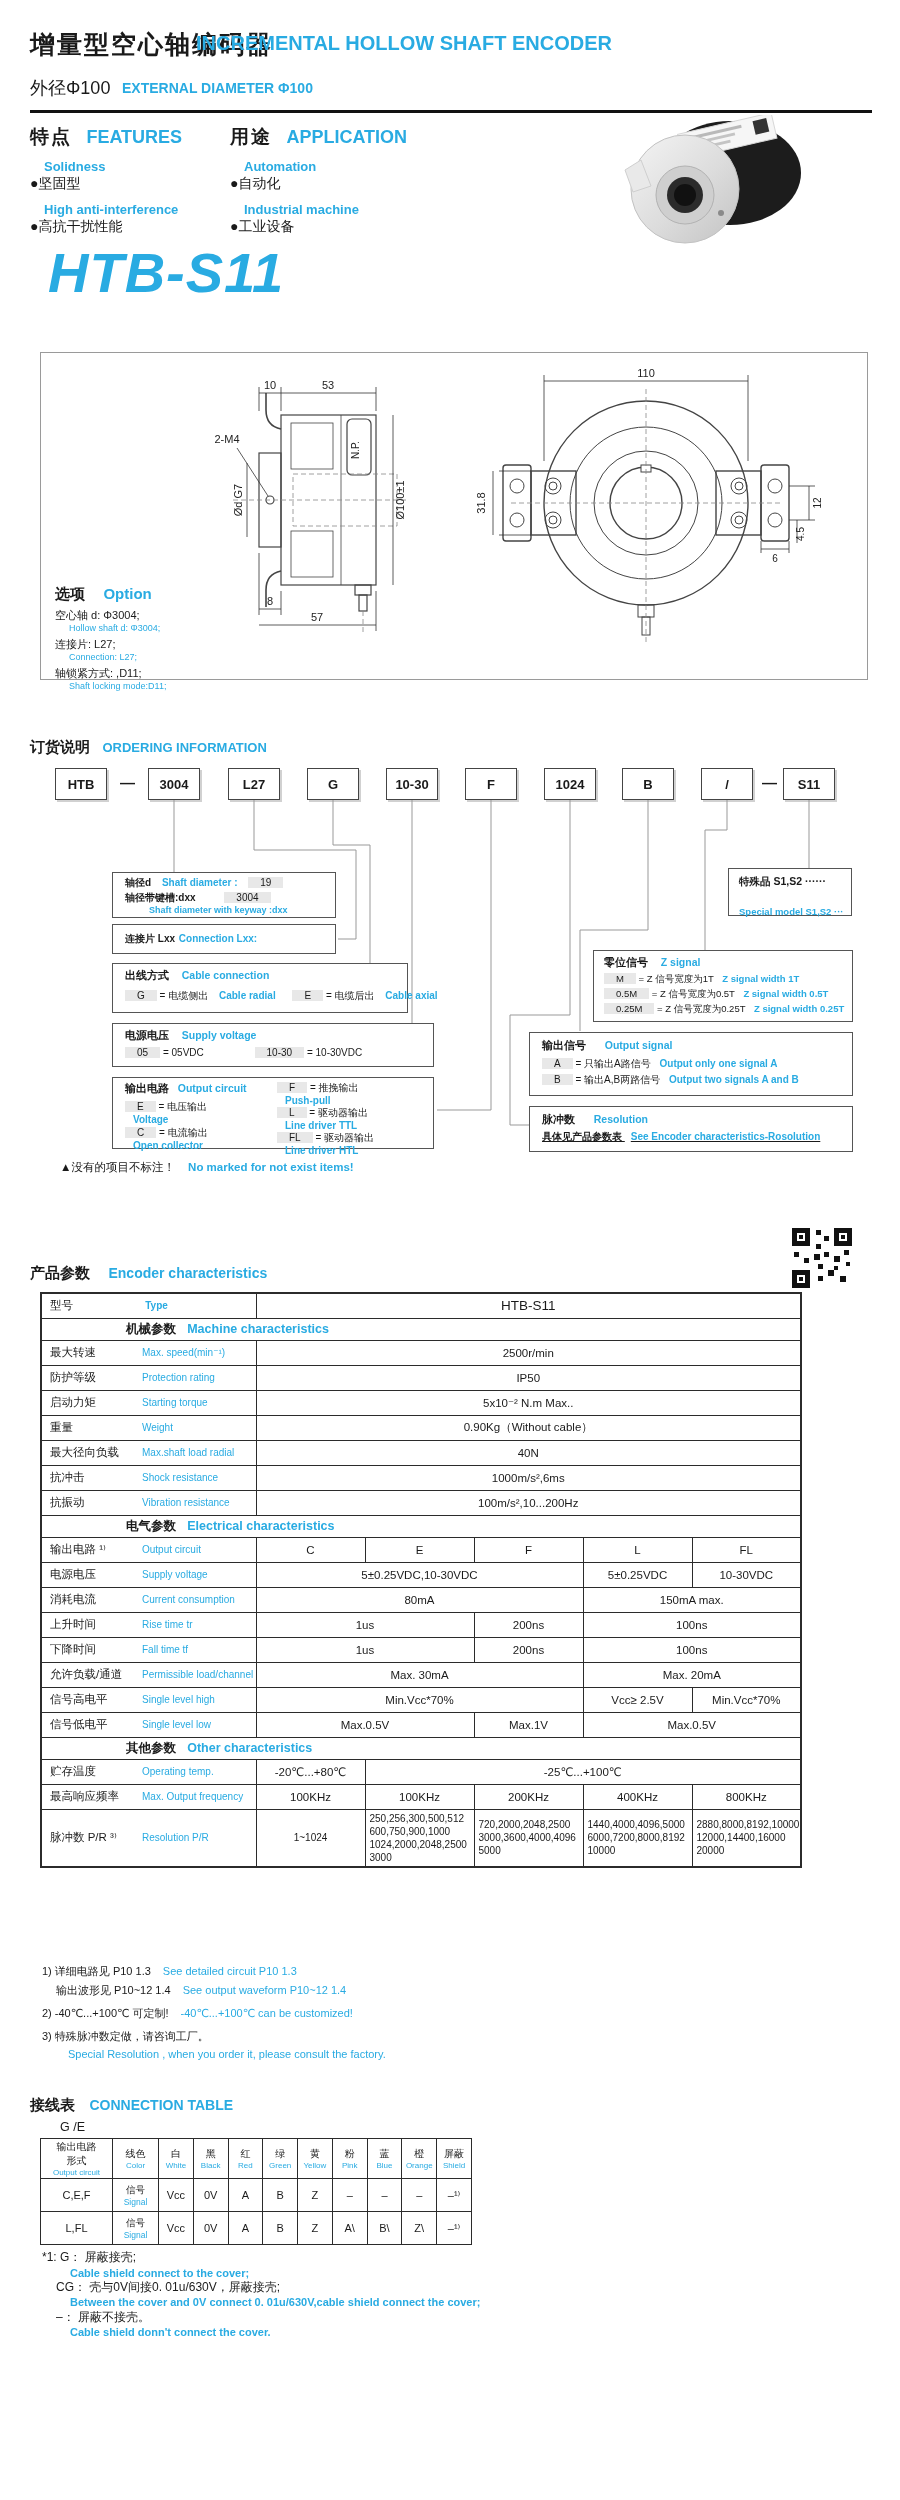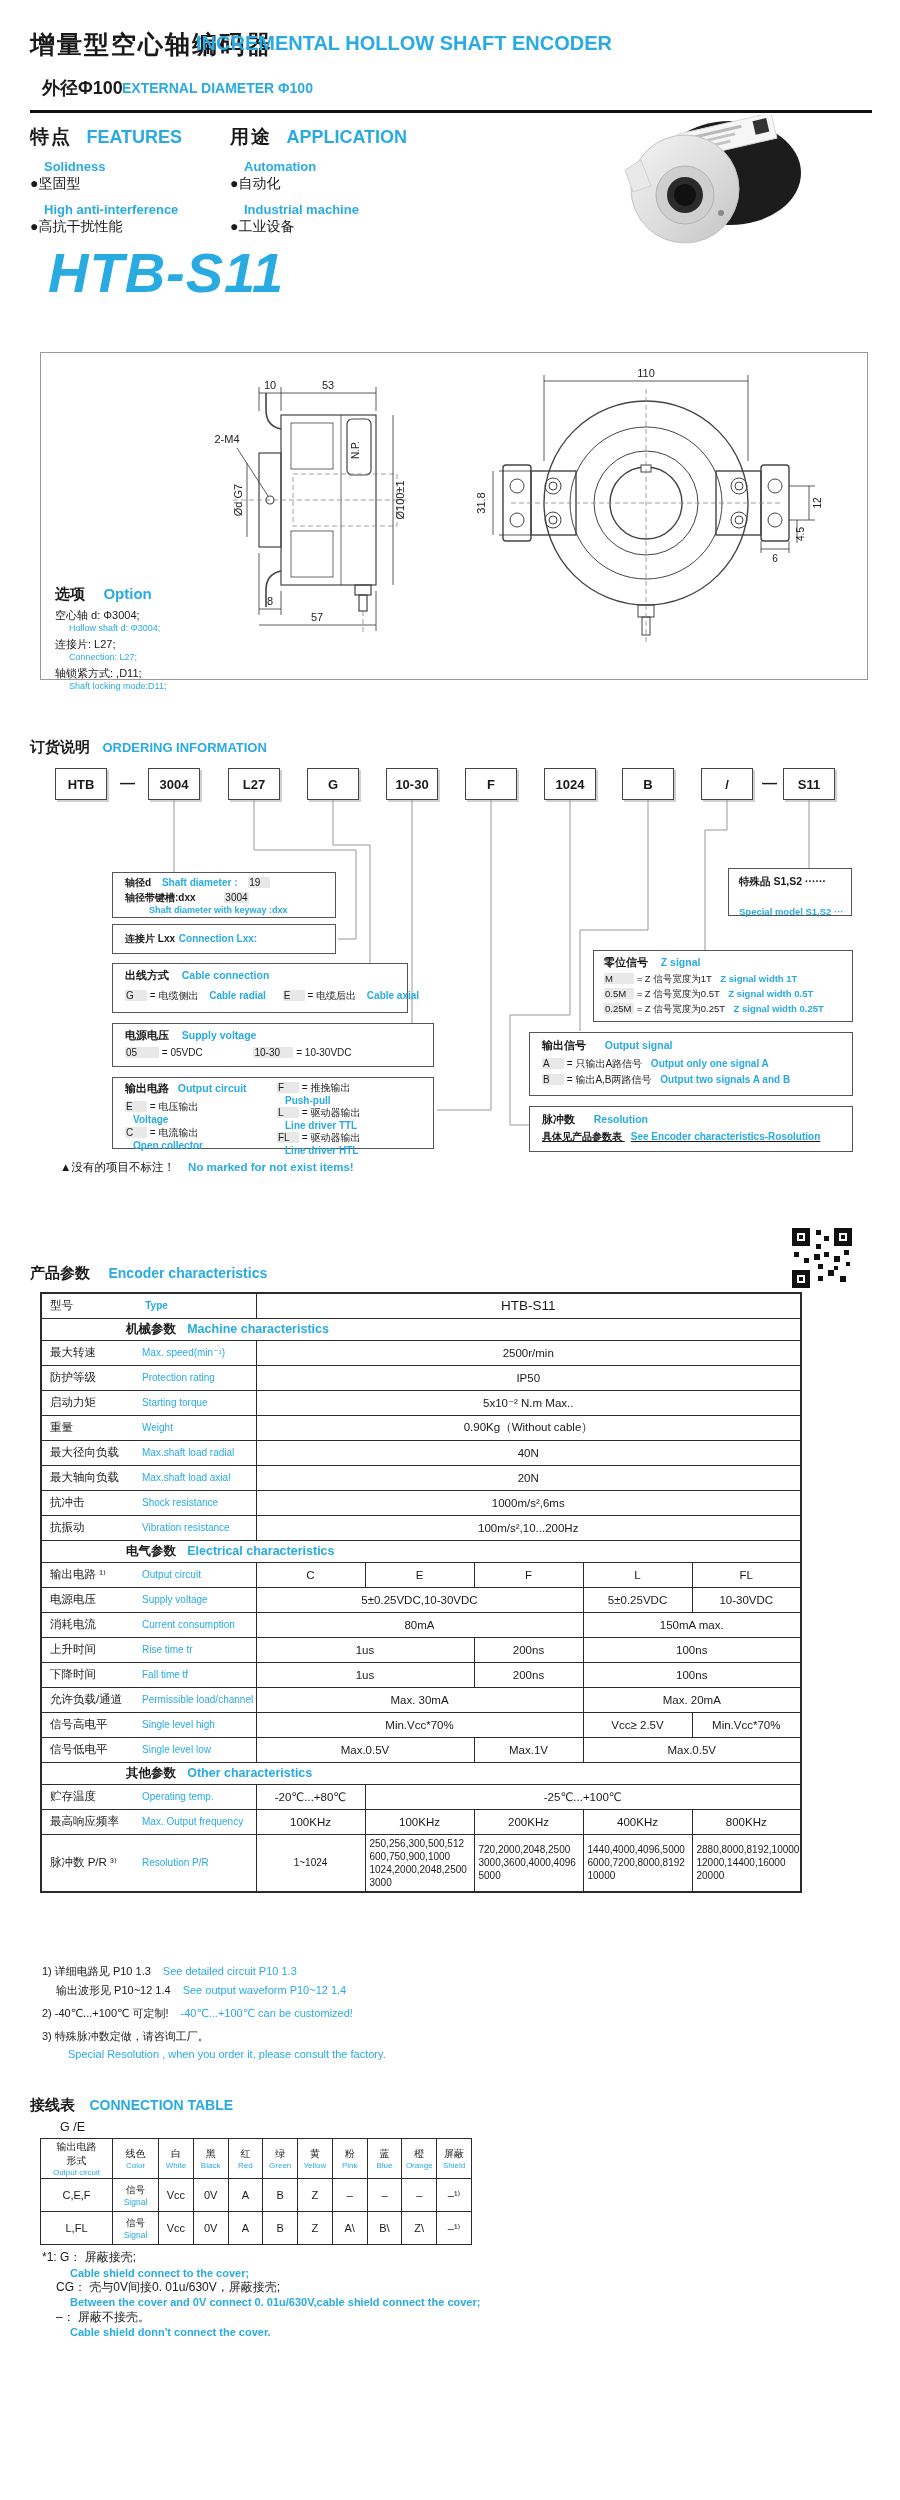--- a/index.html
+++ b/index.html
@@ -11,21 +11,21 @@
     color:var(--ink); overflow:hidden;
   }
   .abs { position:absolute; }
   .cn { color:var(--ink); }
   .en { color:var(--accent); }
   .b { font-weight:bold; }
 
   
   .title-cn { left:30px; top:28px; font-size:25px; font-weight:bold; letter-spacing:2px; }
   .title-en { left:196px; top:32px; font-size:20px; font-weight:bold; color:var(--accent); }
-  .sub-cn { left:30px; top:76px; font-size:18px; font-weight:bold;margin-left:12px; }
+  .sub-cn { left:30px; top:76px; font-size:18px; font-weight:normal; }
   .sub-en { left:122px; top:80px; font-size:14px; font-weight:bold; color:var(--accent); }
   .rule { left:30px; top:110px; width:842px; height:3px; background:#111; }
 
   
   .feat-col { top:124px; width:200px; }
   .feat-head .cn { font-size:19px; font-weight:bold; letter-spacing:2px; }
   .feat-head .en { font-size:18px; font-weight:bold; margin-left:10px; }
   .feat-item { margin-top:9px; }
   .feat-item .en { display:block; font-size:13px; font-weight:bold; margin-left:14px; }
   .feat-item .cn { display:block; font-size:14px; margin-top:1px; }
@@ -49,22 +49,22 @@
   .ord-head .en { font-size:13px; font-weight:bold; margin-left:8px; }
   .code-box { top:768px; width:52px; height:32px; border:1px solid #444;
               box-shadow:2px 2px 0 rgba(0,0,0,.18); background:#fff;
               display:flex; align-items:center; justify-content:center;
               font-size:13px; font-weight:bold; }
   .code-dash { top:774px; font-size:15px; font-weight:bold; }
 
   .obox { border:1px solid #555; background:#fff; font-size:10px; }
   .obox .t-cn { font-size:11px; font-weight:bold; }
   .obox .t-en { font-size:10.5px; font-weight:bold; margin-left:10px; }
-  .chip { display:inline-block; background:#e8e8e8; padding:0 1px; min-width:22px;
-          }
+  .chip { display:inline-block; background:#e8e8e8; padding:0 12px; min-width:22px;
+          text-align:center; }
   .oline { margin-top:3px; white-space:nowrap; }
   .oline .en { margin-left:8px; }
   .subEn { display:block; margin-left:30px; }
 
   .tri-note { left:60px; top:1160px; font-size:11.5px; }
   .tri-note .en { margin-left:10px; font-weight:bold; }
 
   
   .char-head { left:30px; top:1264px; }
   .char-head .cn { font-size:15px; font-weight:bold; }
@@ -541,24 +541,20 @@
       </tr>
   <tr>
         <td class="lbl"><span class="cn">重量</span><span class="en">Weight</span></td>
         <td colspan="5">0.90Kg（Without cable）</td>
       </tr>
   <tr>
         <td class="lbl"><span class="cn">最大径向负载</span><span class="en">Max.shaft load radial</span></td>
         <td colspan="5">40N</td>
       </tr>
   <tr>
-        <td class="lbl"><span class="cn">最大轴向负载</span><span class="en">Max.shaft load axial</span></td>
-        <td colspan="5">20N</td>
-      </tr>
-  <tr>
         <td class="lbl"><span class="cn">抗冲击</span><span class="en">Shock resistance</span></td>
         <td colspan="5">1000m/s²,6ms</td>
       </tr>
   <tr>
         <td class="lbl"><span class="cn">抗振动</span><span class="en">Vibration resistance</span></td>
         <td colspan="5">100m/s²,10...200Hz</td>
       </tr>
 
   <tr>
         <td class="sec" colspan="6">

